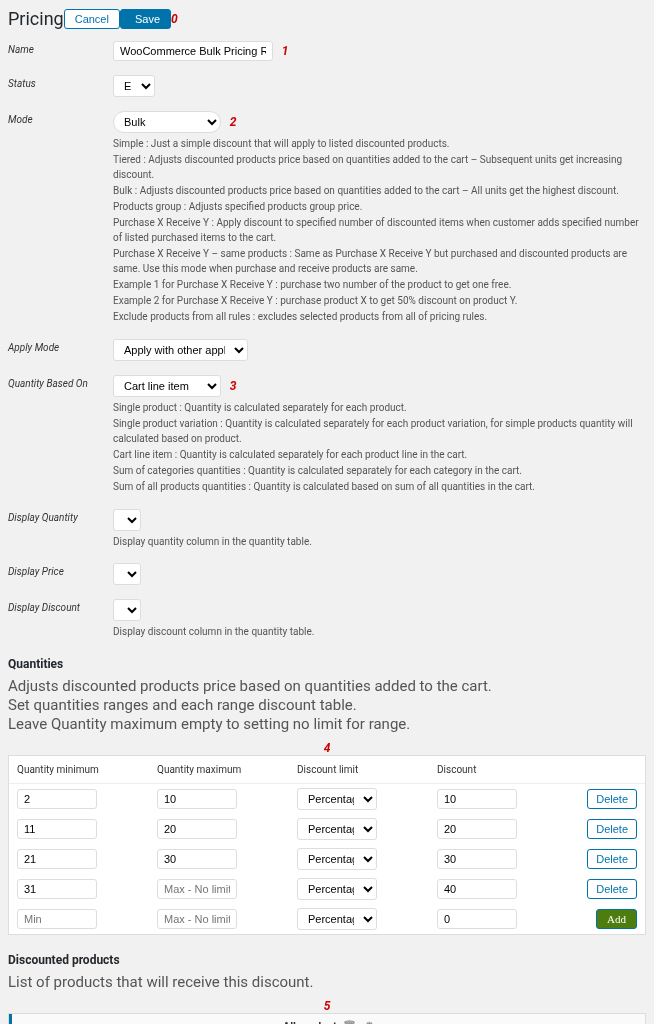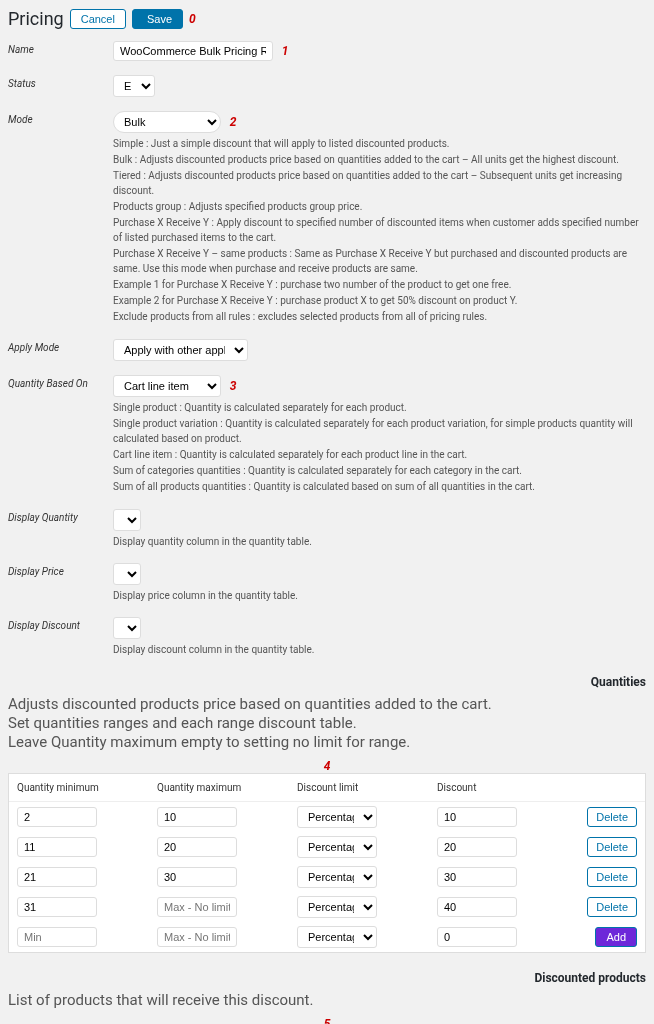--- a/index.html
+++ b/index.html
@@ -1,36 +1,36 @@
 <!DOCTYPE html>
 <html><head>
 <meta charset="utf-8">
 <style>
 * { box-sizing: border-box; margin: 0; padding: 0; }
 body { font-family: -apple-system, BlinkMacSystemFont, "Segoe UI", Roboto, sans-serif; font-size: 11px; color: #333; background: #f1f1f1; padding: 8px; width: 654px; }
-.header { display: flex; align-items: center; gap: 6px; margin-bottom: 12px; }
+.header { display: flex; align-items: center; margin-bottom: 12px; }
 .header h1 { font-size: 18px; font-weight: 400; color: #23282d; }
 .btn { padding: 3px 10px; border: 1px solid; border-radius: 3px; cursor: pointer; font-size: 11px; }
 .btn-cancel { background: #fff; border-color: #0073aa; color: #0073aa; }
 .btn-save { background: #0073aa; border-color: #0073aa; color: #fff; padding-left: 14px; }
 .btn-delete { background: #fff; border-color: #0073aa; color: #0073aa; padding: 3px 8px; }
-.btn-add-inline { background: #6d28d9; border-color: #0073aa; color: #fff; padding: 3px 10px; }
+.btn-add-inline { background: #4d7c0f; border-color: #0073aa; color: #fff; padding: 3px 10px; font-family: Liberation Serif, serif; }
 .marker { color: #c00; font-weight: 700; font-size: 12px; font-style: italic; }
 .form-row { display: flex; align-items: flex-start; margin-bottom: 14px; }
 .form-label { width: 105px; flex-shrink: 0; font-style: italic; color: #333; font-size: 10px; padding-top: 3px; }
 .form-control { flex: 1; }
 input[type="text"], select { border: 1px solid #ddd; border-radius: 3px; padding: 3px 6px; font-size: 11px; background: #fff; }
 .input-wide { width: 160px; }
 .select-sm { width: 45px; }
 .select-md { width: 100px; }
 .select-lg { width: 135px; }
 .select-xl { width: 108px; border-radius: 11px; }
 .help-text { font-size: 10px; color: #555; margin-top: 3px; line-height: 1.5; }
 .help-text p { margin-bottom: 1px; }
-.section-title { font-size: 12px; font-weight: 700; color: #23282d; margin: 18px 0 6px; text-align: right; }
+.section-title { font-size: 12px; font-weight: 700; color: #23282d; margin: 18px 0 6px; }
 .section-desc { font-size: 15px; color: #555; margin-bottom: 8px; }
 .section-desc p { margin-bottom: 1px; }
 .qty-table { width: 100%; border: 1px solid #ddd; background: #fff; }
 .qty-header { display: flex; padding: 8px 8px; font-size: 10px; color: #333; border-bottom: 1px solid #eee; }
 .qty-row { display: flex; padding: 4px 8px; align-items: center; gap: 0; }
 .qty-col { flex: 1; }
 .qty-col input { width: 80px; }
 .qty-col select { width: 80px; }
 .qty-action { width: 60px; text-align: right; }
 .panel { border: 1px solid #ddd; background: #fff; margin-bottom: 8px; }
@@ -64,22 +64,22 @@
     </div>
   </div>
 
   <div class="form-row">
     <div class="form-label">Mode</div>
     <div class="form-control">
       <select class="select-xl"><option>Bulk</option></select>
       <span class="marker" style="margin-left:6px">2</span>
       <div class="help-text">
         <p>Simple : Just a simple discount that will apply to listed discounted products.</p>
+          <p>Tiered : Adjusts discounted products price based on quantities added to the cart – Subsequent units get increasing discount.</p>
           <p>Bulk : Adjusts discounted products price based on quantities added to the cart – All units get the highest discount.</p>
-          <p>Tiered : Adjusts discounted products price based on quantities added to the cart – Subsequent units get increasing discount.</p>
         <p>Products group : Adjusts specified products group price.</p>
           <p>Purchase X Receive Y : Apply discount to specified number of discounted items when customer adds specified number of listed purchased items to the cart.</p>
           <p>Purchase X Receive Y – same products : Same as Purchase X Receive Y but purchased and discounted products are same. Use this mode when purchase and receive products are same.</p>
         <p>Example 1 for Purchase X Receive Y : purchase two number of the product to get one free.</p>
           <p>Example 2 for Purchase X Receive Y : purchase product X to get 50% discount on product Y.</p>
           <p>Exclude products from all rules : excludes selected products from all of pricing rules.</p>
       </div>
     </div>
   </div>
 
@@ -110,21 +110,20 @@
     <div class="form-control">
       <select class="select-sm" style="width:28px"><option>Yes</option></select>
       <div class="help-text">Display quantity column in the quantity table.</div>
     </div>
   </div>
 
   <div class="form-row">
     <div class="form-label">Display Price</div>
     <div class="form-control">
       <select class="select-sm" style="width:28px"><option>Yes</option></select>
-      <div class="help-text">Display price column in the quantity table.</div>
     </div>
   </div>
 
   <div class="form-row">
     <div class="form-label">Display Discount</div>
     <div class="form-control">
       <select class="select-sm" style="width:28px"><option>Yes</option></select>
       <div class="help-text">Display discount column in the quantity table.</div>
     </div>
   </div>

